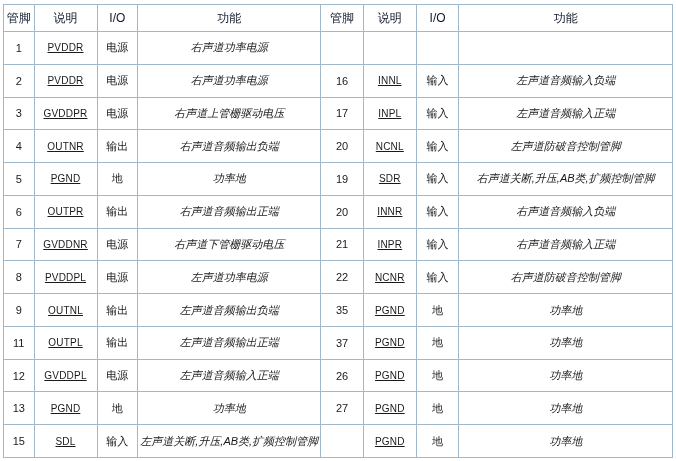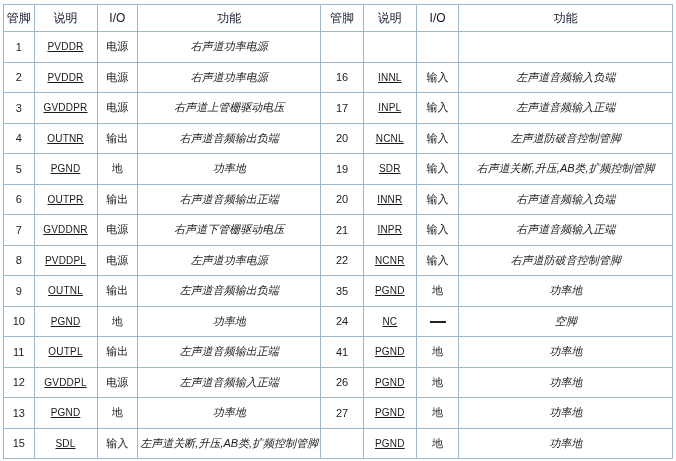--- a/index.html
+++ b/index.html
@@ -193,37 +193,27 @@
         <td class="num">9</td>
         <td class="sig">OUTNL</td>
         <td class="io">输出</td>
         <td class="func">左声道音频输出负端</td>
         <td class="num">35</td>
         <td class="sig">PGND</td>
         <td class="io">地</td>
         <td class="func">功率地</td>
       </tr>
 
-      <tr>
-        <td class="num">10</td>
-        <td class="sig">PGND</td>
-        <td class="io">地</td>
-        <td class="func">功率地</td>
-        <td class="num">24</td>
-        <td class="sig">NC</td>
-        <td class="io"><span class="dash"></span></td>
-        <td class="func">空脚</td>
-      </tr>
 
       <tr>
         <td class="num">11</td>
         <td class="sig">OUTPL</td>
         <td class="io">输出</td>
         <td class="func">左声道音频输出正端</td>
-        <td class="num">41</td>
+        <td class="num">37</td>
         <td class="sig">PGND</td>
         <td class="io">地</td>
         <td class="func">功率地</td>
       </tr>
 
       <tr>
         <td class="num">12</td>
         <td class="sig">GVDDPL</td>
         <td class="io">电源</td>
         <td class="func">左声道音频输入正端</td>

